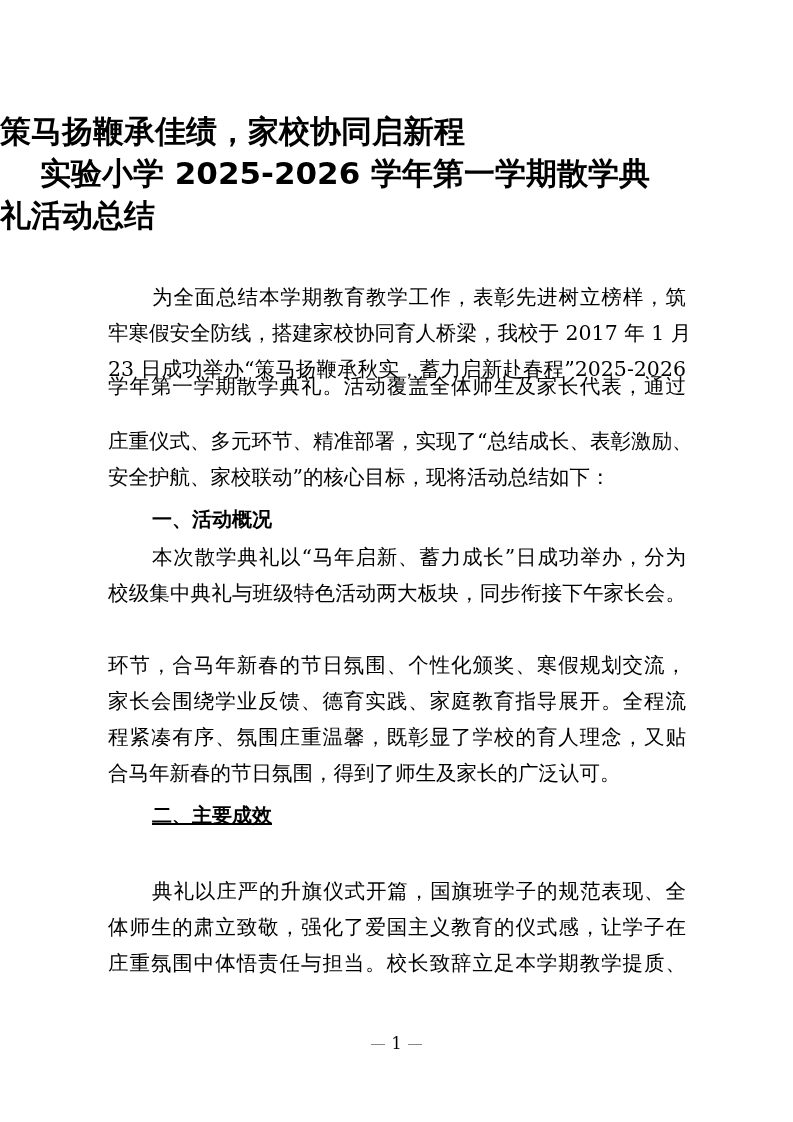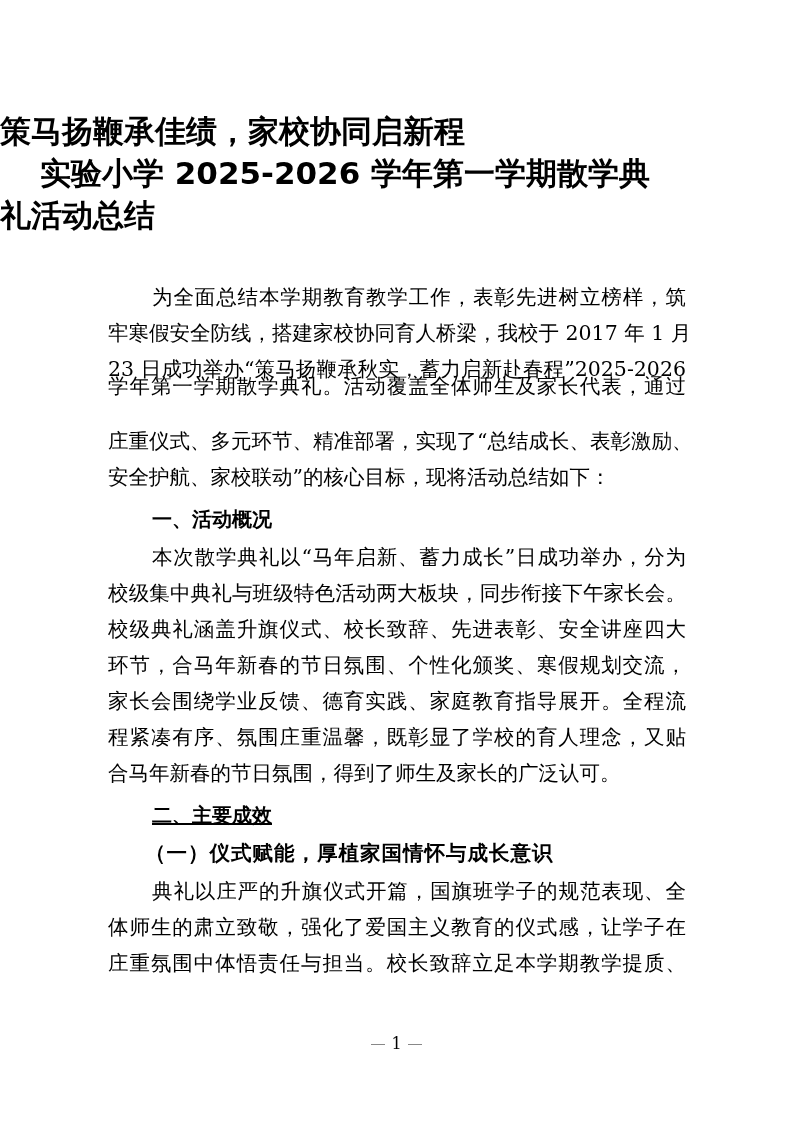--- a/index.html
+++ b/index.html
@@ -27,29 +27,27 @@
   <div class="line" style="top:315px;">牢寒假安全防线，搭建家校协同育人桥梁，我校于 2017 年 1 月</div>
   <div class="line" style="top:351px;">23 日成功举办“策马扬鞭承秋实，蓄力启新赴春程”2025-2026</div>
   <div class="line" style="top:368px;">学年第一学期散学典礼。活动覆盖全体师生及家长代表，通过</div>
   <div class="line" style="top:423px;">庄重仪式、多元环节、精准部署，实现了“总结成长、表彰激励、</div>
   <div class="line last" style="top:459px;">安全护航、家校联动”的核心目标，现将活动总结如下：</div>
 
   <div class="h1" style="top:501px;">一、活动概况</div>
 
   <div class="line indent" style="top:539px;">本次散学典礼以“马年启新、蓄力成长”日成功举办，分为</div>
   <div class="line" style="top:575px;">校级集中典礼与班级特色活动两大板块，同步衔接下午家长会。</div>
-  <div class="line" style="top:611px;">校级典礼涵盖升旗仪式、校长致辞、先进表彰、安全讲座四大</div>
   <div class="line" style="top:647px;">环节，合马年新春的节日氛围、个性化颁奖、寒假规划交流，</div>
   <div class="line" style="top:683px;">家长会围绕学业反馈、德育实践、家庭教育指导展开。全程流</div>
   <div class="line" style="top:719px;">程紧凑有序、氛围庄重温馨，既彰显了学校的育人理念，又贴</div>
   <div class="line last" style="top:755px;">合马年新春的节日氛围，得到了师生及家长的广泛认可。</div>
 
   <div class="h1" style="top:797px;text-decoration:underline;">二、主要成效</div>
 
-  <div class="h2" style="top:835px; left:145px;">（一）仪式赋能，厚植家国情怀与成长意识</div>
 
   <div class="line indent" style="top:873px;">典礼以庄严的升旗仪式开篇，国旗班学子的规范表现、全</div>
   <div class="line" style="top:909px;">体师生的肃立致敬，强化了爱国主义教育的仪式感，让学子在</div>
   <div class="line" style="top:945px;">庄重氛围中体悟责任与担当。校长致辞立足本学期教学提质、</div>
 
   <div class="footer">
     <span class="dash"></span><span>1</span><span class="dash"></span>
   </div>
 
 </div>

